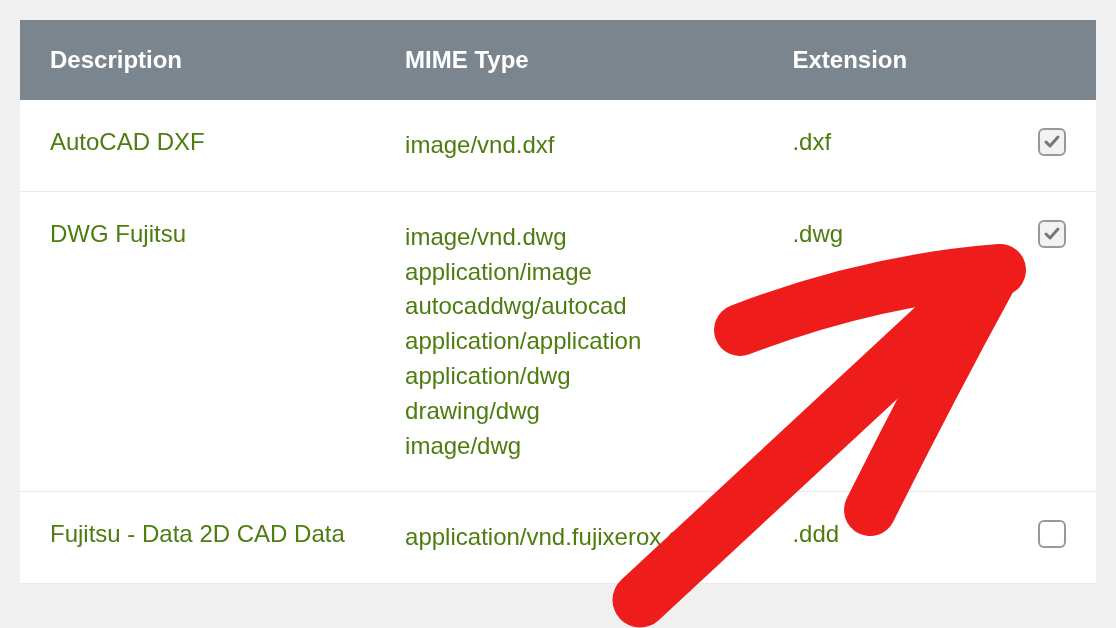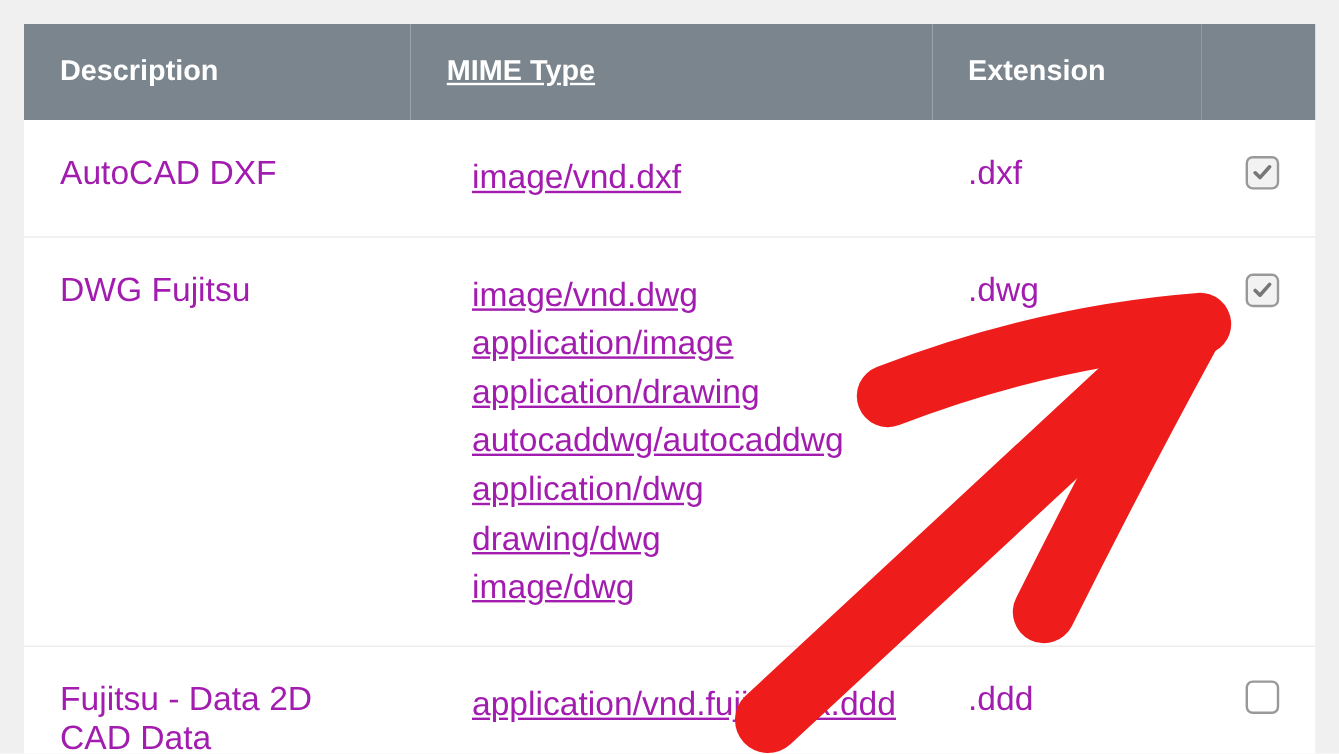--- a/index.html
+++ b/index.html
@@ -25,29 +25,29 @@
       text-align: left;
       font-weight: 700;
       font-size: 24px;
     }
     .tr {
       border-bottom: 1px solid #e9e9e9;
     }
     .td {
       padding: 28px 30px;
       vertical-align: top;
-      font-size: 28px;
-      color: #a21caf;
+      font-size: 24px;
+      color: #4d7c0f;
     }
     .col-desc { width: 33%; margin-left: 20px; }
-    .col-mime { width: 36%; text-decoration: underline; }
+    .col-mime { width: 36%; }
     .col-ext  { width: 22%; }
     .col-chk  { width: 9%; text-align: right; }
     .mime-list { display: flex; flex-direction: column; }
-    .mime-item { line-height: 1.45; margin-left: 21px; }
+    .mime-item { line-height: 1.45; }
     .checkbox {
       width: 28px;
       height: 28px;
       border: 2px solid #999;
       border-radius: 6px;
       display: inline-flex;
       align-items: center;
       justify-content: center;
       background: #fff;
       cursor: pointer;
@@ -91,22 +91,22 @@
               <path d="M3 9 L7 13 L15 4" stroke="#777" stroke-width="3" fill="none" stroke-linecap="round" stroke-linejoin="round"></path>
             </svg>
           </span></td>
       </tr>
       <tr class="tr">
         <td class="td col-desc">DWG Fujitsu</td>
         <td class="td col-mime">
           <div class="mime-list">
             <span class="mime-item">image/vnd.dwg</span>
             <span class="mime-item">application/image</span>
-            <span class="mime-item">application/drawing</span>
-            <span class="mime-item">autocaddwg/autocaddwg</span>
+            <span class="mime-item">autocaddwg/autocad</span>
+            <span class="mime-item">application/application</span>
             <span class="mime-item">application/dwg</span>
             <span class="mime-item">drawing/dwg</span>
             <span class="mime-item">image/dwg</span>
           </div>
         </td>
         <td class="td col-ext">.dwg</td>
         <td class="td col-chk"><span class="checkbox checked">
             <svg width="18" height="18" viewBox="0 0 18 18">
               <path d="M3 9 L7 13 L15 4" stroke="#777" stroke-width="3" fill="none" stroke-linecap="round" stroke-linejoin="round"></path>
             </svg>

